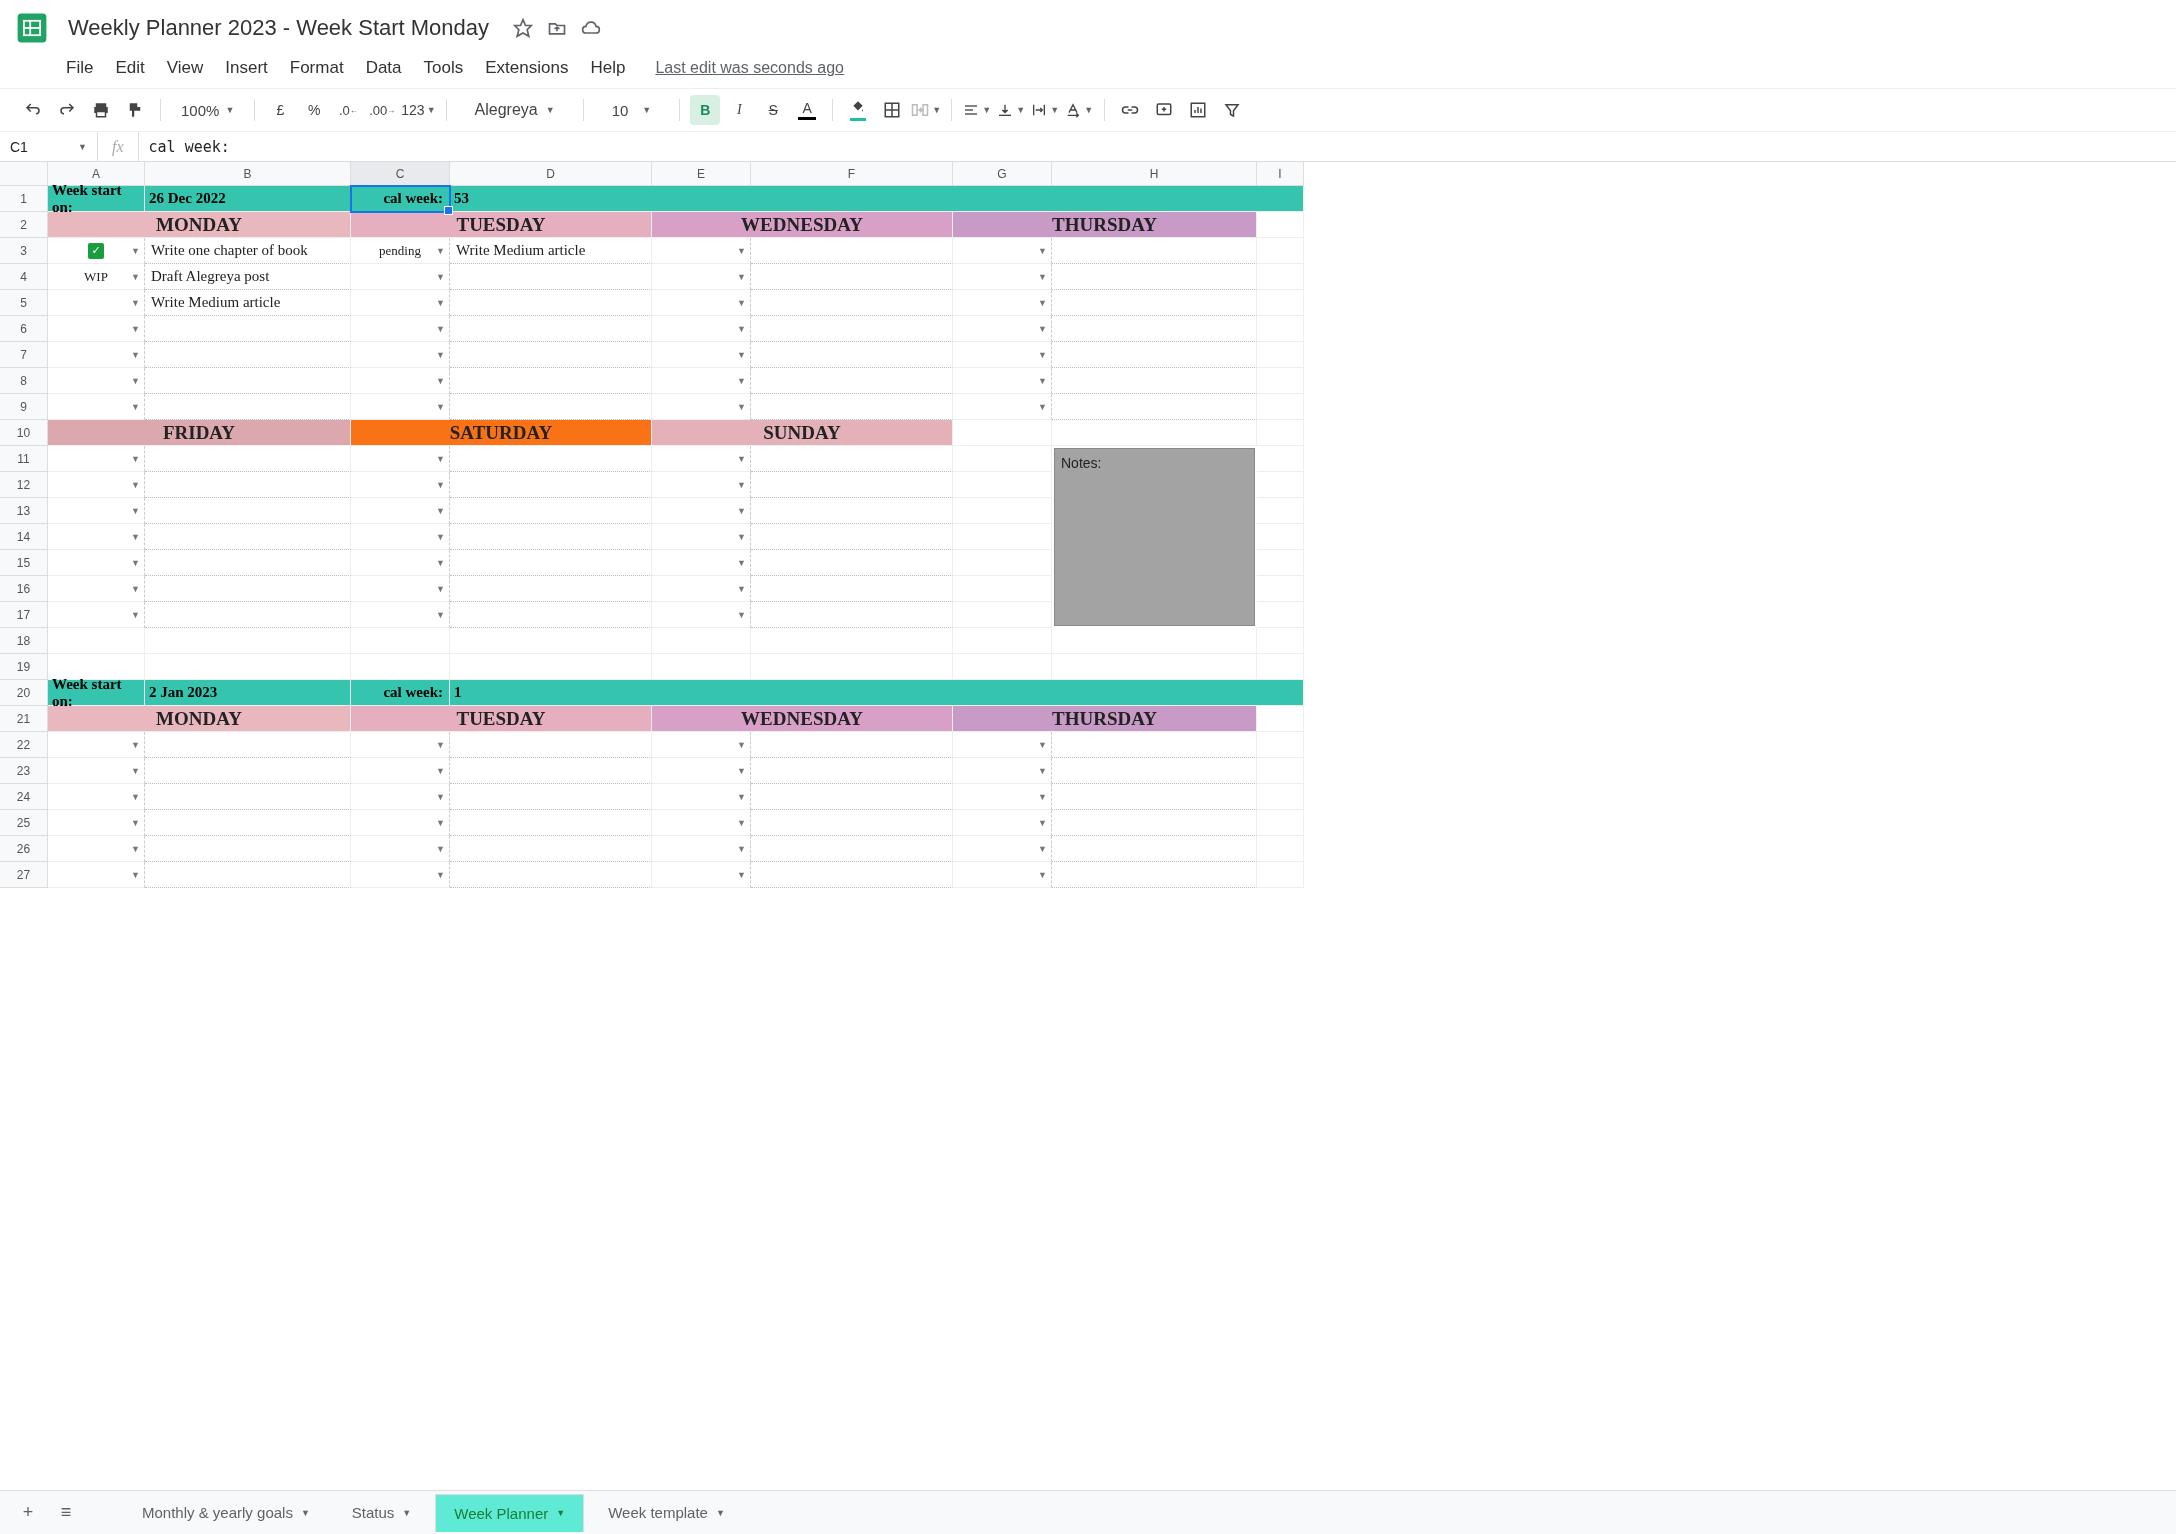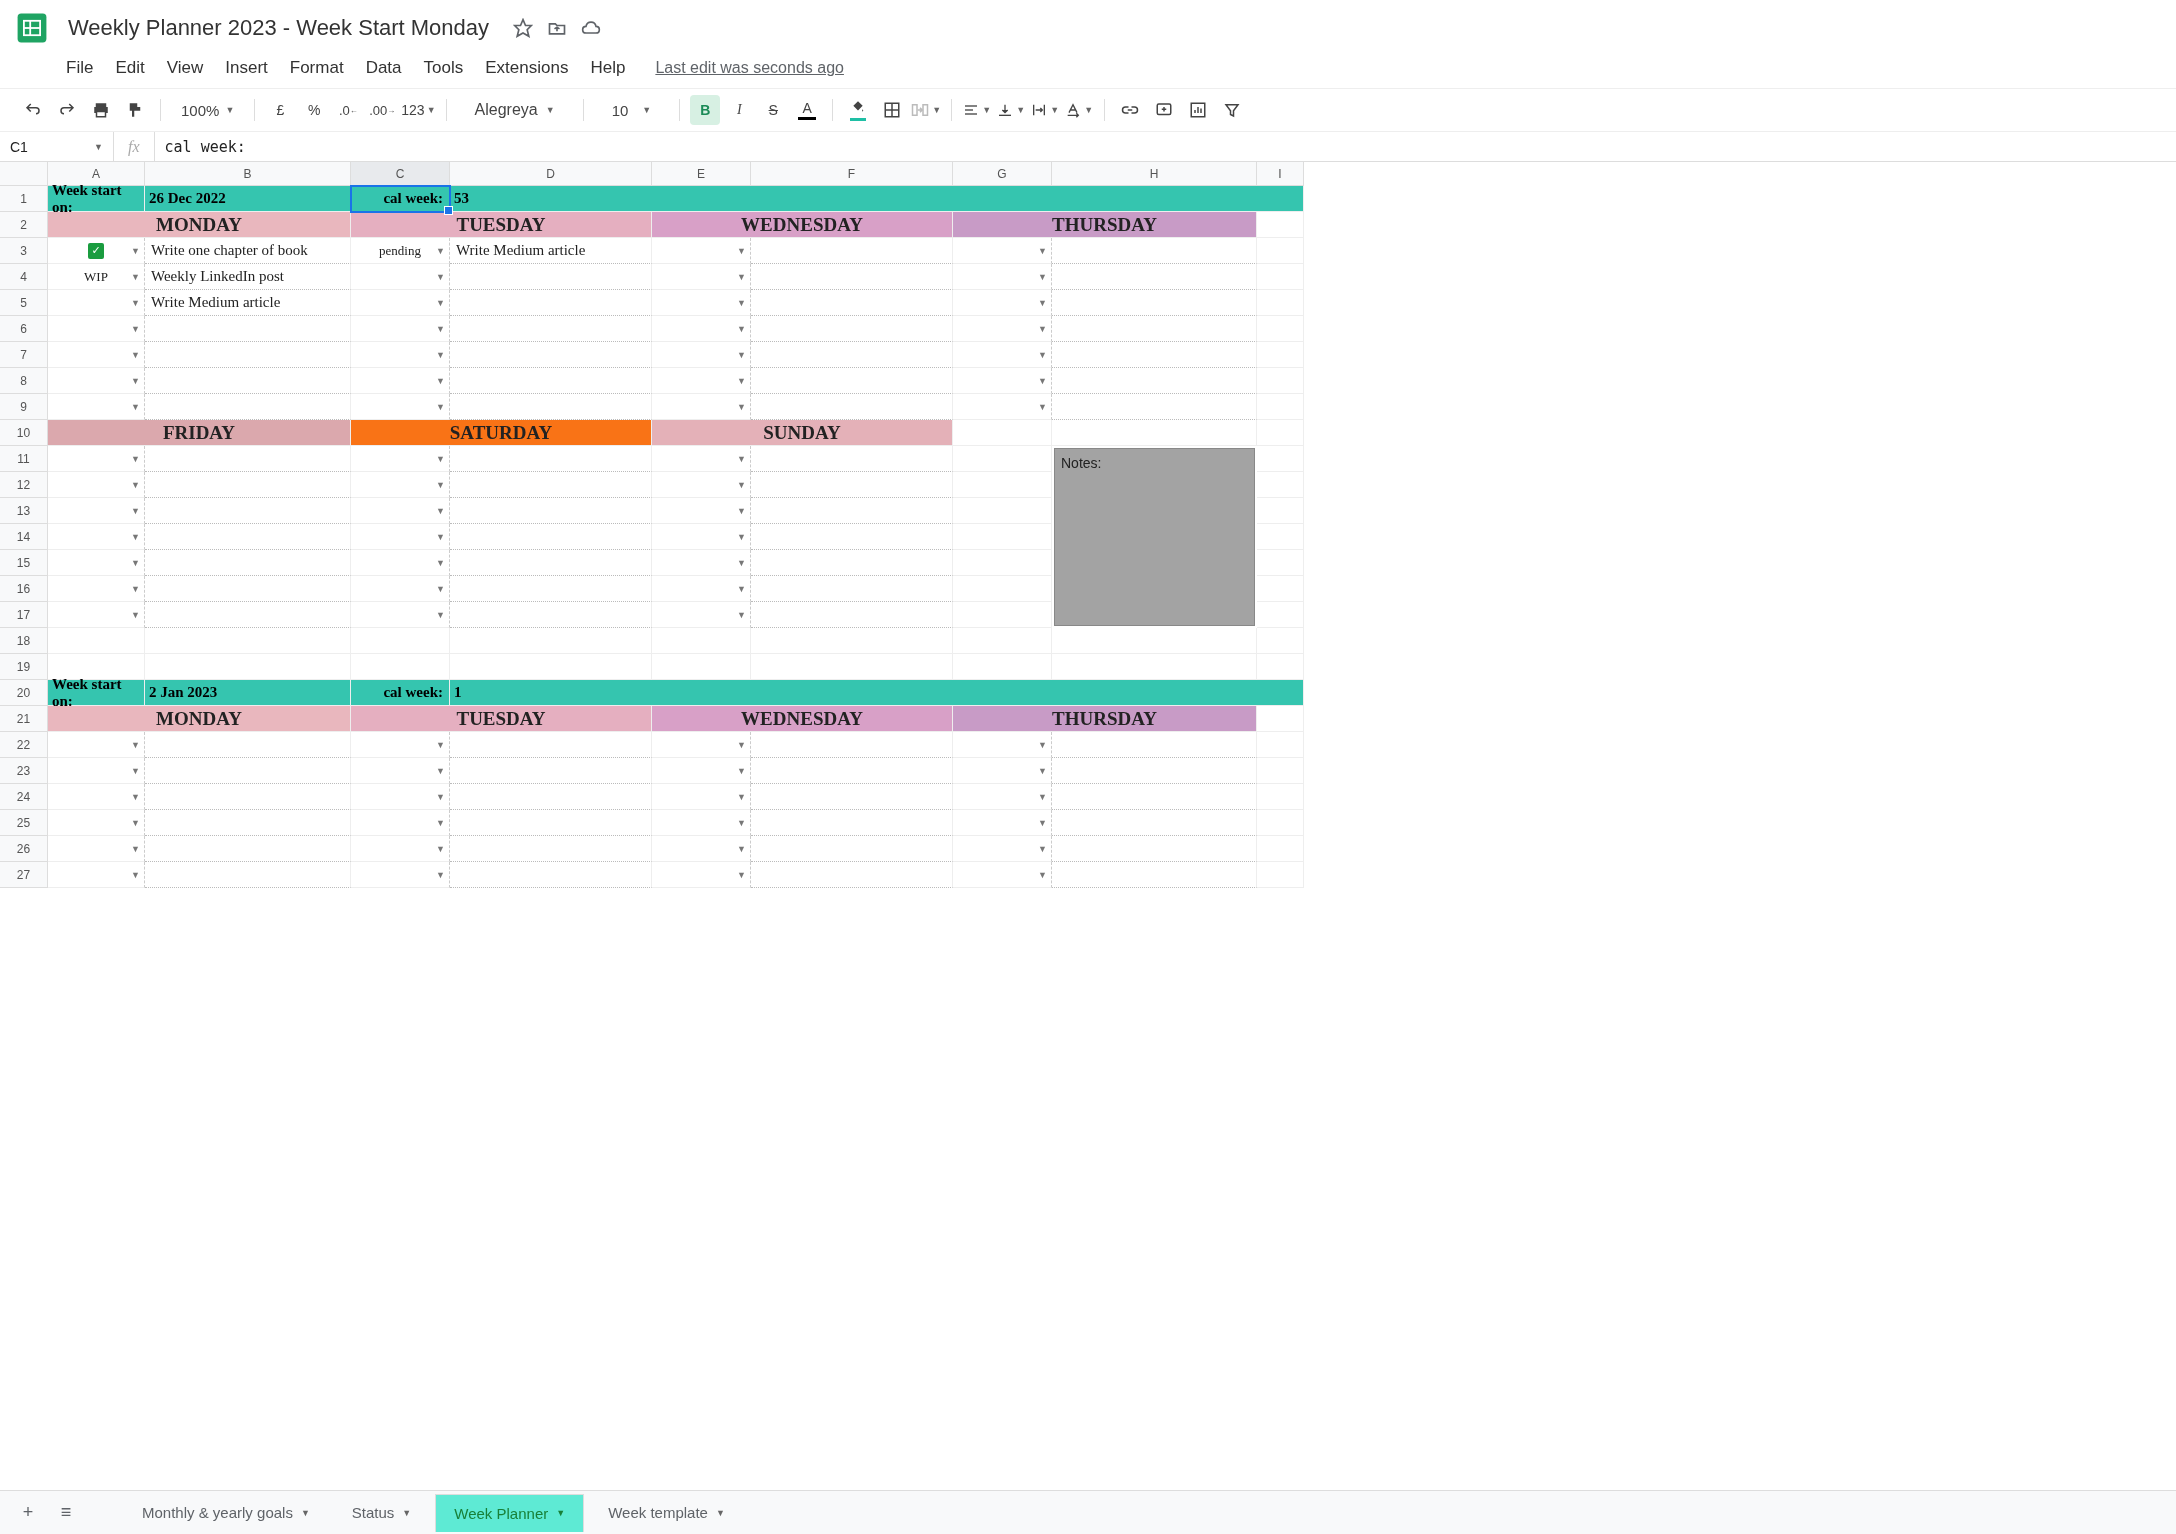--- a/index.html
+++ b/index.html
@@ -24,21 +24,21 @@
 .tb-zoom { font-size: 15px; padding: 0 10px; display: flex; align-items: center; gap: 6px; }
 .tb-font { font-size: 16px; padding: 0 18px; font-family: Georgia, serif; display: flex; align-items: center; gap: 8px; min-width: 110px; justify-content: space-between; }
 .tb-fontsize { font-size: 15px; padding: 0 18px; display: flex; align-items: center; gap: 14px; }
 .tb-bold-active { background: #d7f0e3; color: #1a8a56; font-weight: bold; padding: 0 8px; }
 .underline-text { border-bottom: 3px solid #000; padding-bottom: 1px; width: 18px; text-align: center; }
 .underline-fill { border-bottom: 3px solid #1fbfa5; padding-bottom: 1px; }
 .chev { font-size: 9px; color: #666; }
 
 
 .fxbar { display: flex; align-items: center; border-bottom: 1px solid #ddd; height: 30px; }
-.namebox { width: 114px; padding: 0 10px; border-right: 1px solid #ddd; display: flex; justify-content: space-between; align-items: center; height: 100%; font-size: 14px; }
+.namebox { width: 98px; padding: 0 10px; border-right: 1px solid #ddd; display: flex; justify-content: space-between; align-items: center; height: 100%; font-size: 14px; }
 .fx-label { padding: 0 14px; font-style: italic; color: #aaa; font-family: Georgia, serif; font-size: 16px; border-right: 1px solid #ddd; height: 100%; display: flex; align-items: center; }
 .fx-input { flex: 1; padding: 0 10px; font-family: monospace; font-size: 15px; }
 
 
 .grid-wrap { overflow: auto; position: relative; }
 .grid { display: grid; grid-template-columns: 48px 97px 206px 99px 202px 99px 202px 99px 205px 47px; }
 .col-header, .row-header, .corner { background: #f8f9fa; border-right: 1px solid #ddd; border-bottom: 1px solid #ddd; display: flex; align-items: center; justify-content: center; font-size: 12px; color: #555; height: 24px; }
 .row-header { justify-content: center; height: 26px; }
 .corner { height: 24px; }
 .col-header.sel { background: #e8eaed; }
@@ -291,21 +291,21 @@
         <span class="dd">▼</span>
       </div>
       <div class="cell task-cell"></div>
       <div class="cell status-cell">
         <span class="dd">▼</span>
       </div>
       <div class="cell task-cell"></div>
       <div class="cell"></div>
       <div class="row-header">4</div>
       <div class="cell status-cell">WIP<span class="dd">▼</span></div>
-      <div class="cell task-cell">Weekly LinkedIn post</div>
+      <div class="cell task-cell">Draft Alegreya post</div>
       <div class="cell status-cell">
         <span class="dd">▼</span>
       </div>
       <div class="cell task-cell"></div>
       <div class="cell status-cell">
         <span class="dd">▼</span>
       </div>
       <div class="cell task-cell"></div>
       <div class="cell status-cell">
         <span class="dd">▼</span>

